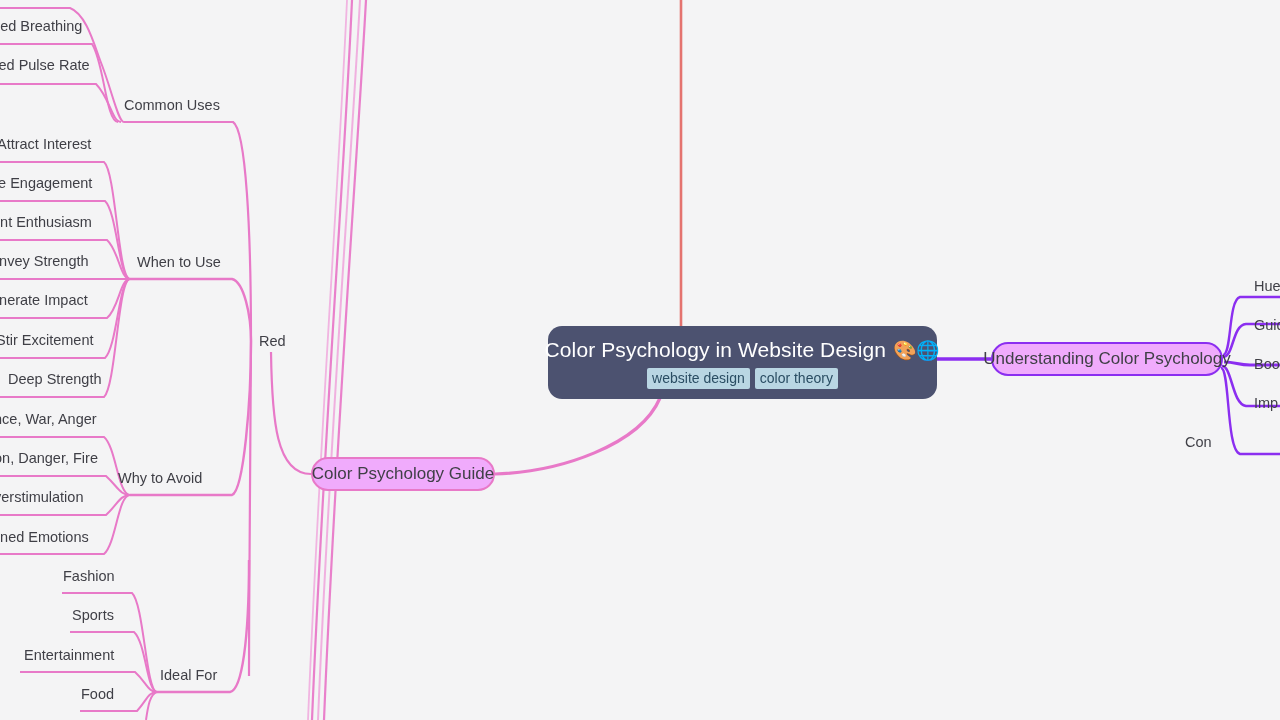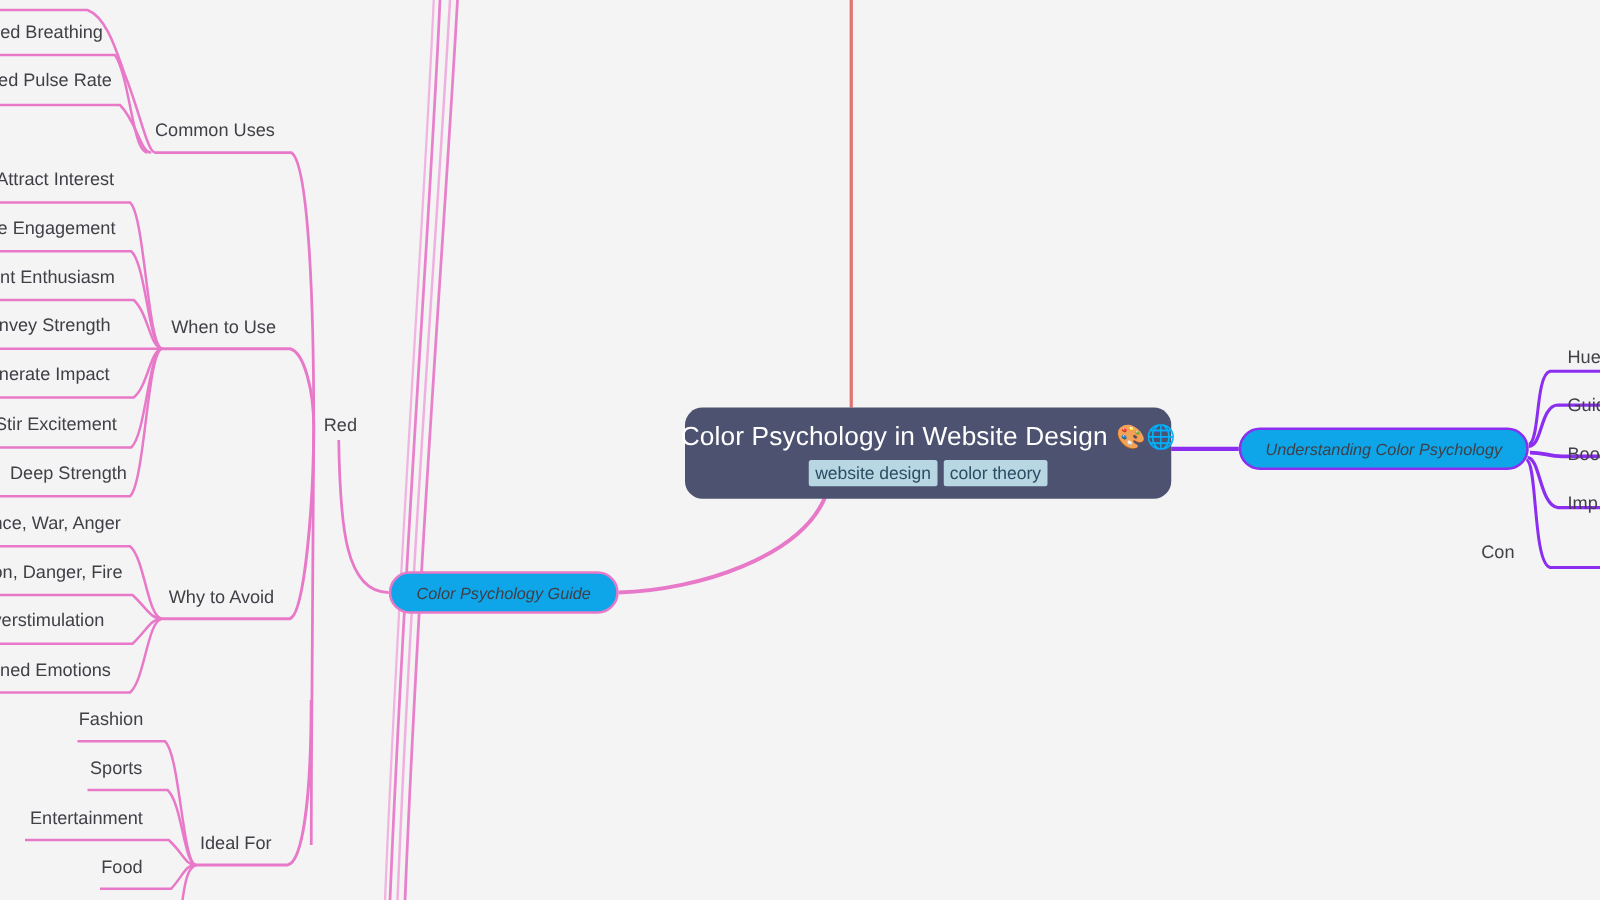--- a/index.html
+++ b/index.html
@@ -55,29 +55,28 @@
     font-size: 14px;
     line-height: 1;
     padding: 3px 5px 4px 5px;
     border-radius: 2px;
     white-space: nowrap;
   }
 
   
   .pill {
     position: absolute;
-    background: #0ea5e9;
+    background: #f0abfc;
     border-radius: 22px;
     display: flex;
     align-items: center;
     justify-content: center;
     white-space: nowrap;
     color: #3f3f46;
-    font-size: 13px;
-    font-style: italic;
+    font-size: 17px;
   }
   .pill.purple { border: 2.5px solid #8b2ef0; }
   .pill.pink   { border: 2.5px solid #e879c8; }
 
   #node-guide {
     left: 311px; top: 457px;
     width: 184px; height: 34px;
   }
   #node-understanding {
     left: 991px; top: 342px;
@@ -191,21 +190,21 @@
   <div class="label" style="left:259px; top:334px;">
     <span>Red</span>
   </div>
 
   <div class="label" style="left:124px; top:98px;">
     <span>Common Uses</span>
   </div>
   <div class="label" style="left:137px; top:255px;">
     <span>When to Use</span>
   </div>
-  <div class="label" style="left:135px; top:471px;">
+  <div class="label" style="left:118px; top:471px;">
     <span>Why to Avoid</span>
   </div>
   <div class="label" style="left:160px; top:668px;">
     <span>Ideal For</span>
   </div>
 
   <div class="label" style="left:0px; top:19px; transform:translateX(-16px);">
     <span>ened Breathing</span>
   </div>
   <div class="label" style="left:0px; top:58px; transform:translateX(-12px);">

